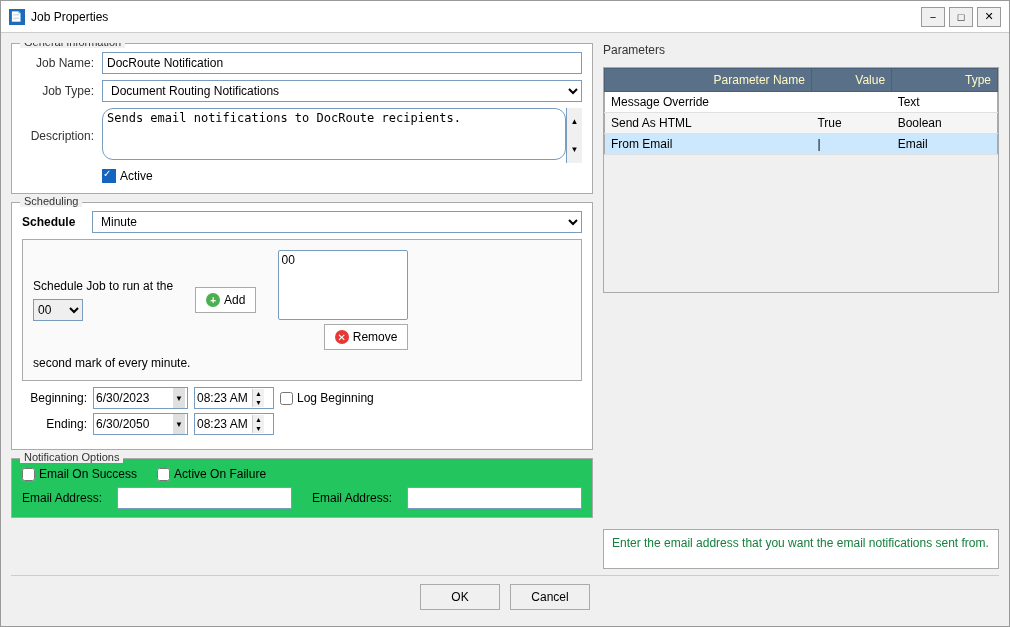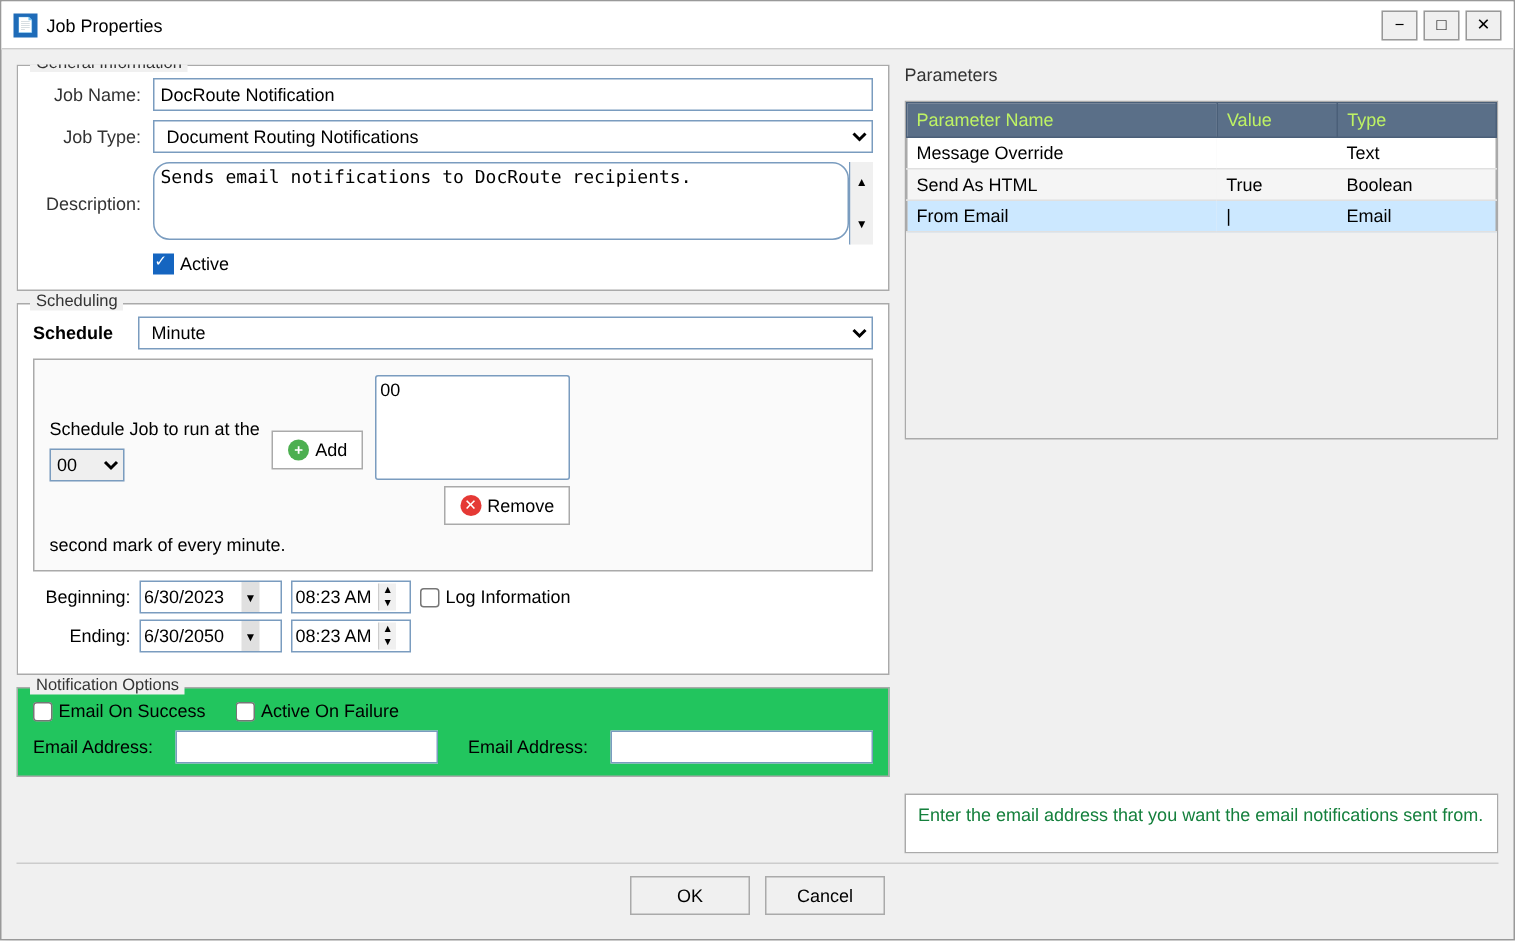--- a/index.html
+++ b/index.html
@@ -195,21 +195,21 @@
     }
     .schedule-inner {
       border: 1px solid #aaa;
       padding: 10px;
       margin: 6px 0;
       background: #fafafa;
     }
     .schedule-inner-content {
       display: flex;
       align-items: center;
-      gap: 8px;
+      gap: 22px;
     }
     .schedule-text {
       font-size: 12px;
     }
     .schedule-select-small {
       width: 50px;
       height: 22px;
       border: 1px solid #7a9cbf;
       font-size: 12px;
     }
@@ -283,21 +283,21 @@
       font-size: 12px;
     }
     .date-input {
       height: 22px;
       border: 1px solid #7a9cbf;
       background: white;
       font-size: 12px;
       padding: 0 2px;
       display: flex;
       align-items: center;
-      gap: 0;
+      gap: 12px;
       width: 95px;
     }
     .date-input input {
       border: none;
       outline: none;
       font-size: 12px;
       width: 65px;
     }
     .date-dropdown-btn {
       background: #e0e0e0;
@@ -385,22 +385,22 @@
       color: #333;
     }
     .params-table {
       width: 100%;
       border-collapse: collapse;
       border: 1px solid #aaa;
       flex: 1;
     }
     .params-table th {
       background: #5a6f88;
-      color: #bef264;
-      text-align: left;
+      color: #fef9c3;
+      text-align: right;
       padding: 4px 6px;
       font-size: 12px;
       font-weight: normal;
       border: 1px solid #4a5f78;
     }
     .params-table td {
       padding: 3px 6px;
       font-size: 12px;
       border-bottom: 1px solid #e0e0e0;
       background: white;
@@ -569,21 +569,21 @@
             </div>
             <div class="time-input">
               <input type="text" value="08:23 AM" style="">
               <div class="time-spin">
                 <button class="spin-btn">▲</button>
                 <button class="spin-btn">▼</button>
               </div>
             </div>
             <div class="log-checkbox">
               <input type="checkbox" style="">
-              <span>Log Information</span>
+              <span>Log Beginning</span>
             </div>
           </div>
 
           <div class="date-time-row">
             <span class="date-label">Ending:</span>
             <div class="date-input">
               <input type="text" value="6/30/2050" style="">
               <button class="date-dropdown-btn">▼</button>
             </div>
             <div class="time-input">

